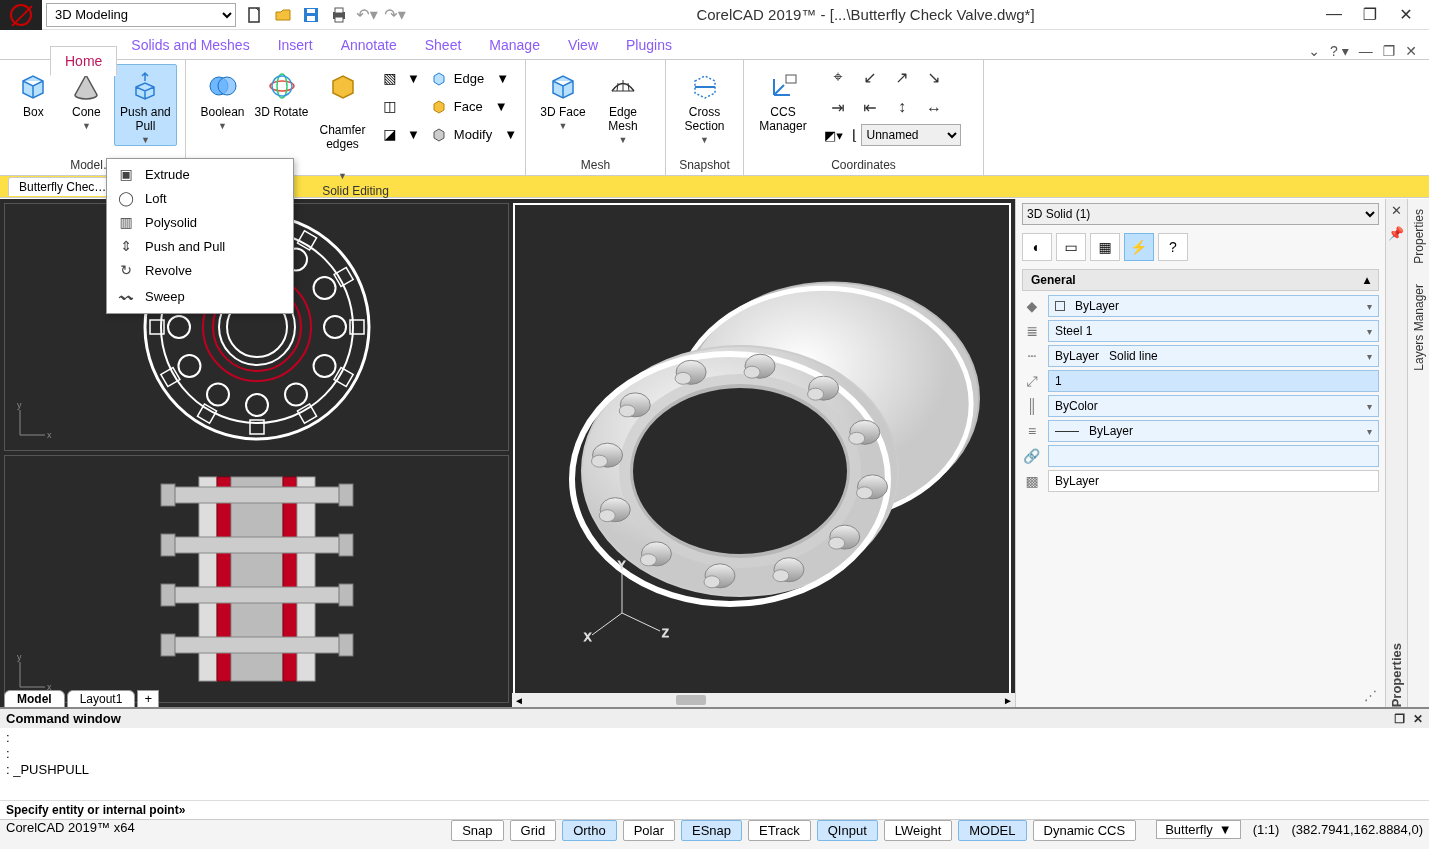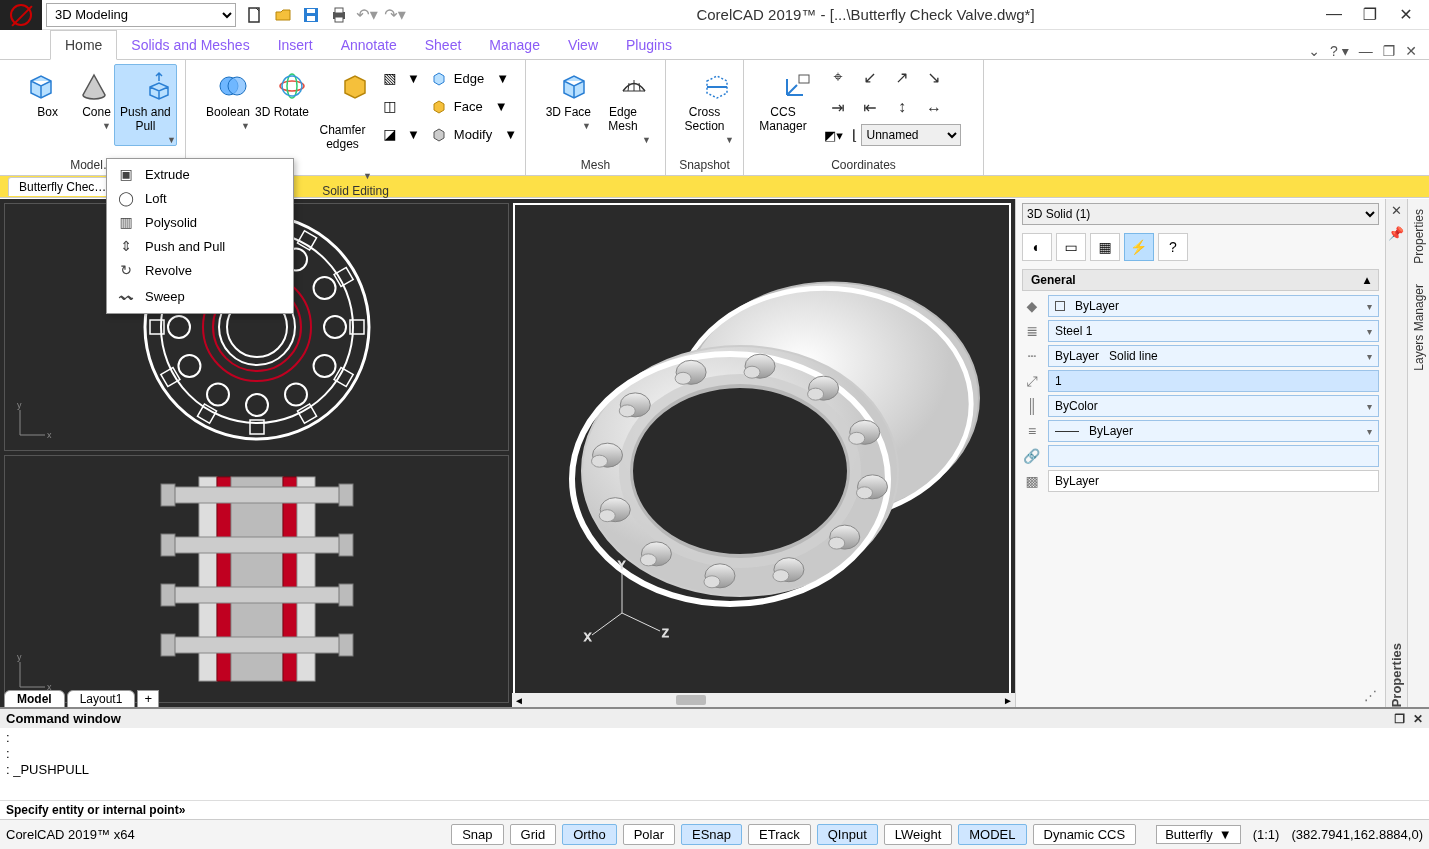--- a/index.html
+++ b/index.html
@@ -13,29 +13,29 @@
 .workspace-select { height:24px; margin-left:4px; width:190px; border:1px solid #aaa; font-size:13px; padding:0 4px; background:#fff; }
 .qat { display:flex; gap:6px; margin-left:8px; align-items:center; }
 .qat-btn { width:22px; height:22px; display:flex; align-items:center; justify-content:center; cursor:pointer; }
 .title-text { flex:1; text-align:center; font-size:15px; color:#333; }
 .win-controls { display:flex; gap:18px; margin-right:14px; font-size:16px; color:#333;}
 .win-controls span { cursor:pointer; width:18px; text-align:center;}
 
 
 .ribbon-tabs { height:30px; display:flex; align-items:flex-end; padding-left:50px; background:#fff; border-bottom:1px solid #ccc; }
 .ribbon-tab { padding:6px 14px; font-size:14px; color:#8b5cf6; cursor:pointer; }
-.ribbon-tab.active { border:1px solid #ccc; border-bottom:1px solid #fff; position:relative; top:1px; background:#fff; color:#404040; }
+.ribbon-tab.active { border:1px solid #ccc; border-bottom:1px solid #fff; position:relative; top:17px; background:#fff; color:#be185d; }
 .ribbon-right { margin-left:auto; display:flex; gap:10px; margin-right:12px; align-items:center; font-size:14px; color:#555;}
 
 
 .ribbon-body { height:116px; display:flex; background:#fff; border-bottom:1px solid #ccc; }
 .ribbon-group { border-right:1px solid #ccc; display:flex; flex-direction:column; }
 .ribbon-group-content { flex:1; display:flex; align-items:flex-start; padding:4px 8px 0 8px; gap:2px;}
 .ribbon-group-label { text-align:center; font-size:12px; color:#333; padding:2px 0 3px 0; }
-.big-btn { width:58px; display:flex; flex-direction:column; align-items:flex-end; justify-content:flex-start; padding-top:4px; cursor:pointer; font-size:12px; text-align:center; gap:2px; border:1px solid transparent; border-radius:2px;}
+.big-btn { width:58px; display:flex; flex-direction:column; align-items:center; justify-content:flex-start; padding-top:4px; cursor:pointer; font-size:12px; text-align:center; gap:2px; border:1px solid transparent; border-radius:2px;}
 .big-btn.active { background:#bde0ff; border:1px solid #7ab8e8;}
 .big-btn .ico { width:34px; height:34px; display:flex; align-items:center; justify-content:center; font-size:26px;}
 .big-btn .drop { font-size:9px; color:#555; }
 .small-row { display:flex; align-items:center; gap:6px; height:24px; cursor:pointer; font-size:13px; white-space:nowrap;}
 .small-ico { width:18px; height:18px; display:inline-flex; align-items:center; justify-content:center; font-size:14px;}
 .coord-grid { display:grid; grid-template-columns:repeat(4,28px); grid-auto-rows:26px; gap:4px; }
 .coord-grid .cell { display:flex; align-items:center; justify-content:center; cursor:pointer; font-size:16px; color:#333;}
 .ccs-name { display:flex; align-items:center; gap:4px; margin-top:4px;}
 .ccs-name select { height:22px; width:100px; border:1px solid #aaa; font-size:12px;}
 
@@ -95,21 +95,21 @@
 
 
 .cmd-window { position:absolute; left:0; right:0; bottom:30px; height:112px; border-top:2px solid #888; background:#fff; display:flex; flex-direction:column;}
 .cmd-title { background:#eee; font-weight:bold; font-size:13px; padding:2px 6px; display:flex; align-items:center;}
 .cmd-title .ctrls { margin-left:auto; display:flex; gap:8px; font-size:12px; color:#333;}
 .cmd-body { flex:1; padding:2px 6px; font-size:13px; font-family:inherit; overflow:hidden;}
 .cmd-body div { line-height:16px;}
 .cmd-prompt { font-weight:bold; padding:2px 6px; font-size:12px; border-top:1px solid #ddd;}
 
 
-.statusbar { position:absolute; left:0; right:0; bottom:0; height:30px; background:#f4f4f4; border-top:1px solid #ccc; display:flex; align-items:center; padding:0 6px; gap:8px; font-size:13px;}
+.statusbar { position:absolute; left:0; right:0; bottom:0; height:30px; background:#f4f4f4; border-top:1px solid #ccc; display:flex; align-items:flex-start; padding:0 6px; gap:8px; font-size:13px;}
 .status-left { flex:0 0 auto;}
 .status-toggles { display:flex; gap:6px; margin-left:auto;}
 .toggle { border:1px solid #aaa; padding:2px 10px; background:#fff; cursor:pointer; font-size:13px; border-radius:2px;}
 .toggle.on { background:#cfe6ff; border-color:#7ab8e8;}
 .status-right { margin-left:12px; display:flex; align-items:center; gap:12px;}
 .ann-combo { border:1px solid #aaa; padding:1px 8px; display:flex; align-items:center; gap:6px; background:#fff;}
 
 svg { display:block; }
 </style>
 </head>

